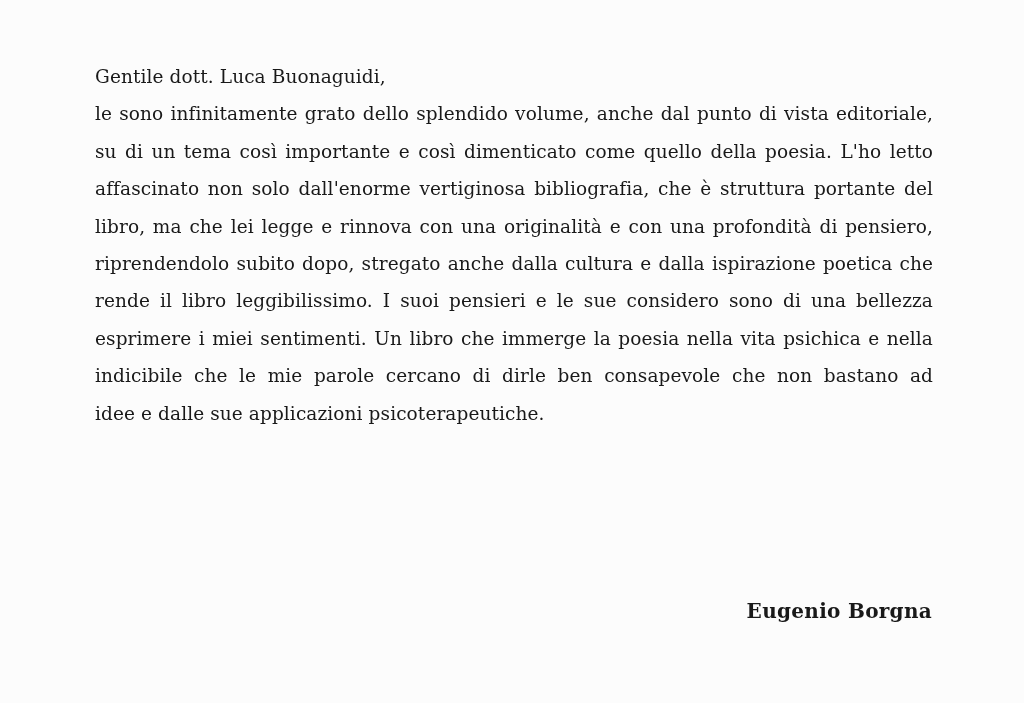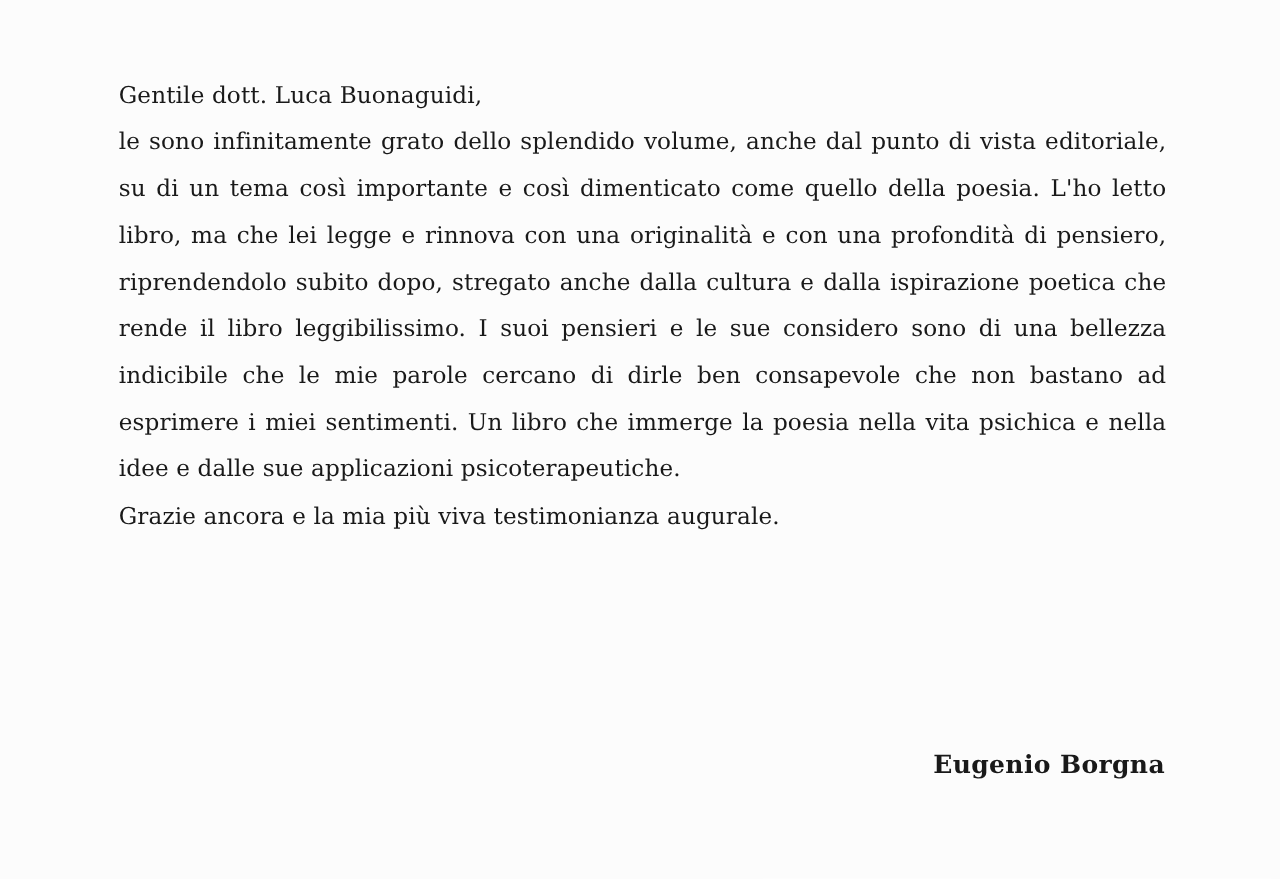--- a/index.html
+++ b/index.html
@@ -48,22 +48,22 @@
   }
 </style>
 </head>
 <body>
 
 <div class="page">
   <div class="text-block">
     <div class="line plain">Gentile dott. Luca Buonaguidi,</div>
     <div class="line justify">le sono infinitamente grato dello splendido volume, anche dal punto di vista editoriale,</div>
     <div class="line justify">su di un tema così importante e così dimenticato come quello della poesia. L'ho letto</div>
+    <div class="line justify">affascinato non solo dall'enorme vertiginosa bibliografia, che è struttura portante  del</div>
     <div class="line justify">libro, ma che lei legge e rinnova con una originalità e con una profondità di pensiero,</div>
     <div class="line justify">riprendendolo subito dopo, stregato anche dalla cultura e dalla ispirazione poetica che</div>
     <div class="line justify">rende il libro leggibilissimo. I suoi pensieri e le sue considero sono di una bellezza</div>
+    <div class="line justify">esprimere i miei sentimenti. Un libro che immerge la poesia nella vita psichica e nella</div>
     <div class="line justify">indicibile che le mie parole cercano di dirle  ben consapevole che non bastano ad</div>
-    <div class="line justify">esprimere i miei sentimenti. Un libro che immerge la poesia nella vita psichica e nella</div>
     <div class="line plain">idee e dalle sue applicazioni psicoterapeutiche.</div>
-    <div class="line plain">Grazie ancora e la mia più viva testimonianza augurale.</div>
   </div>
   <div class="signature">Eugenio Borgna</div>
 </div>
 
 </body></html>

